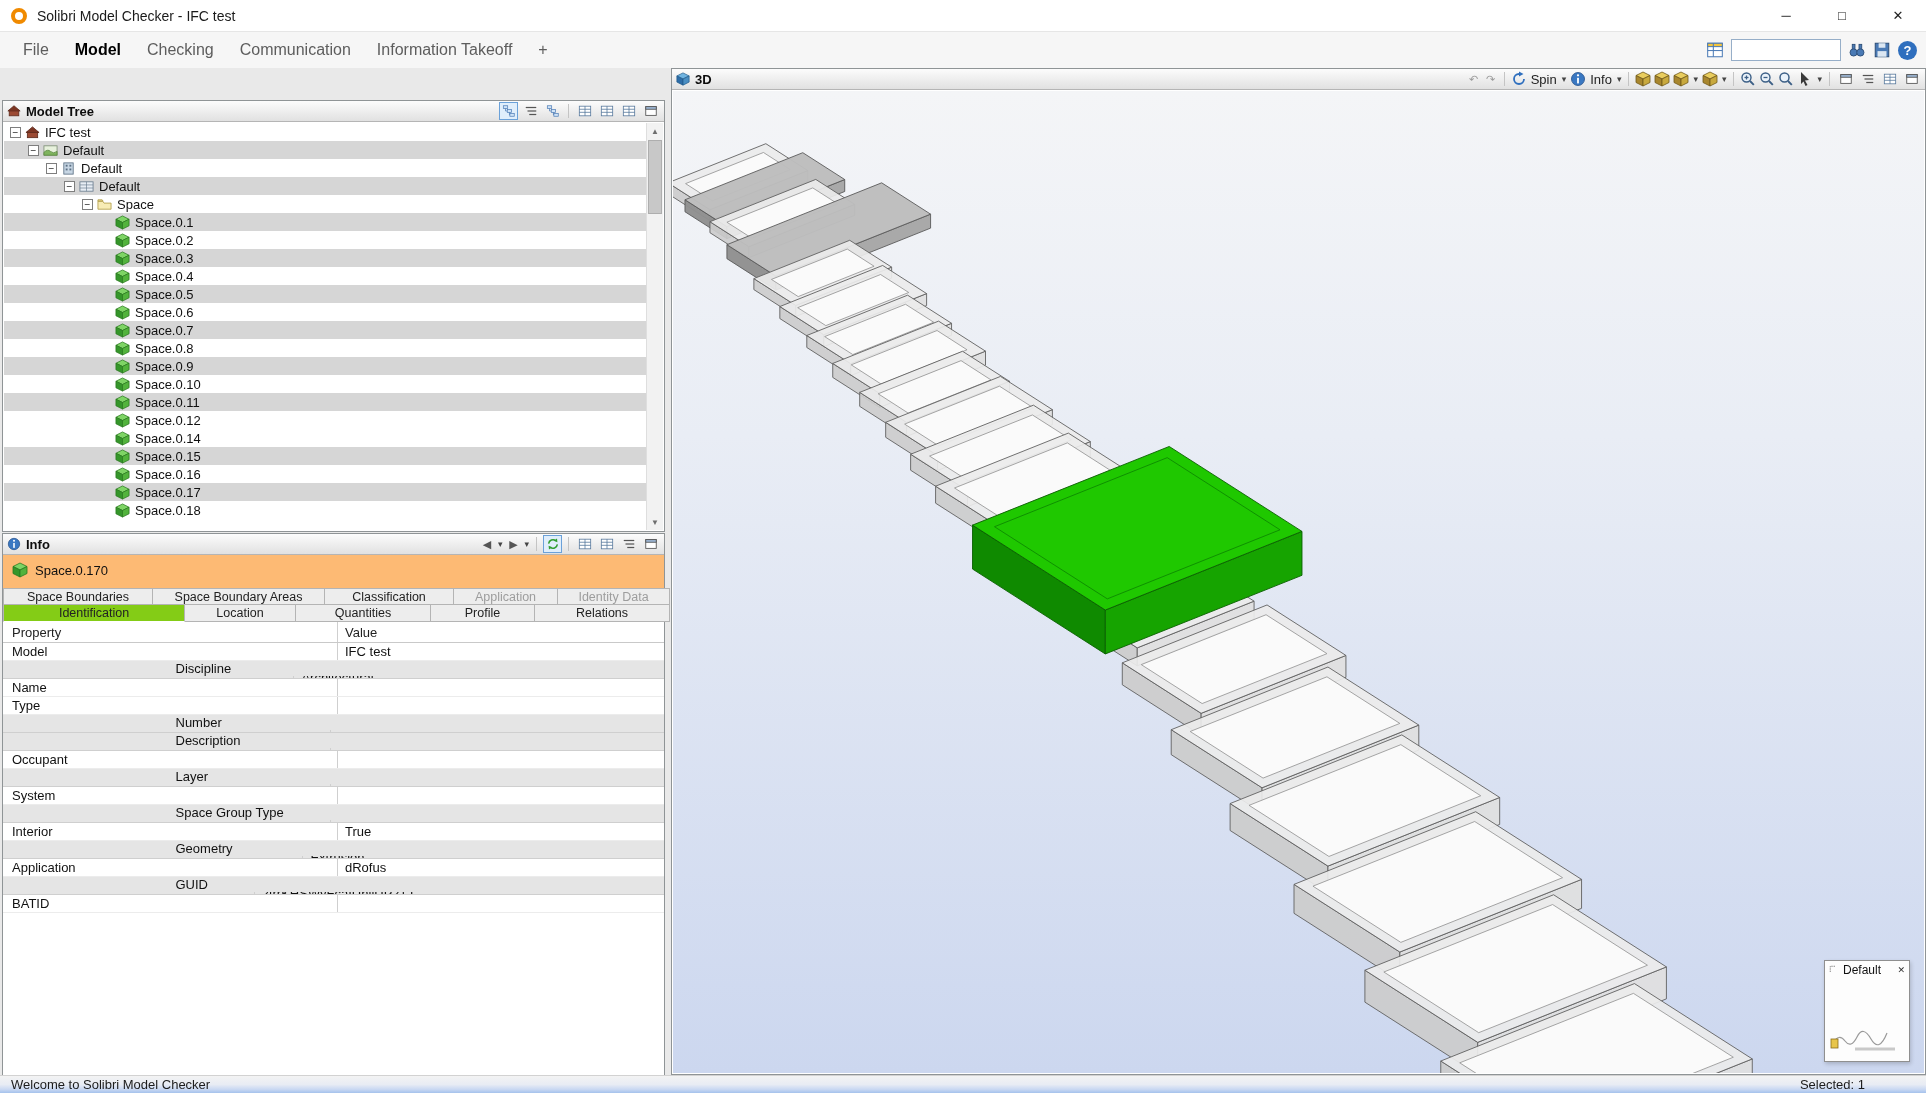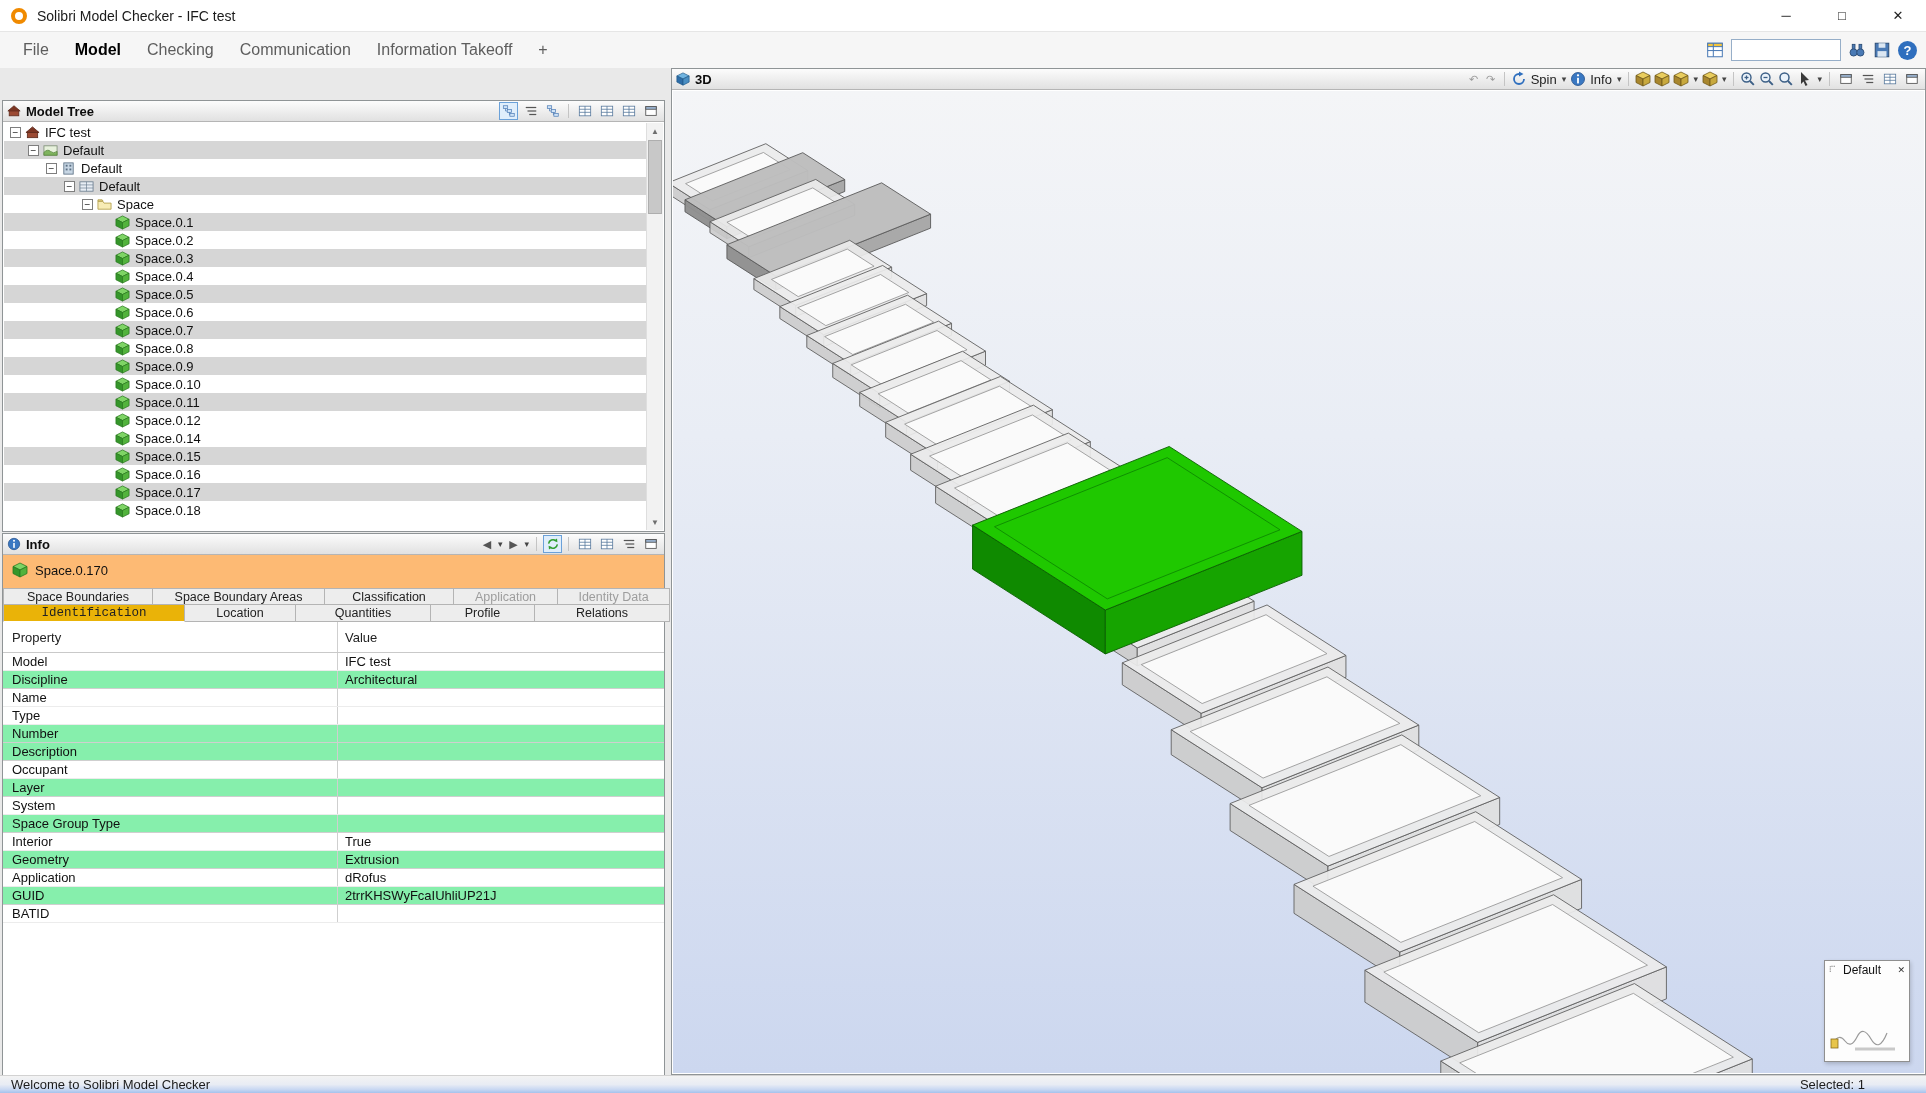--- a/index.html
+++ b/index.html
@@ -60,26 +60,26 @@
 
   
   .sel-block{background:#fdba74;padding:4px 0 7px 0;}
   .sel-row{height:22px;display:flex;align-items:center;gap:7px;padding:0 9px;}
   .sel-label{font-size:13px;color:#111;}
   .tabs{display:flex;height:17px;background:#ededed;}
   .tab{flex:none;display:flex;align-items:center;justify-content:center;font-size:12.5px;color:#222;background:#ededed;border:1px solid #b4b4b4;border-left:none;white-space:nowrap;overflow:hidden;}
   .tabs .tab:first-child{border-left:1px solid #b4b4b4;}
   .tabs.row2 .tab{border-top:none;}
   .tab.disabled{color:#9d9d9d;}
-  .tab.active{background:#eab308;border-bottom-color:#fff;font-family:Liberation Mono, monospace;}
-  .pt-header{height:31px;display:flex;align-items:center;font-size:13px;color:#222;background:#fff;border-bottom:1px solid #c9c9c9;}
+  .tab.active{background:#84cc16;border-bottom-color:#fff;}
+  .pt-header{height:21px;display:flex;align-items:center;font-size:13px;color:#222;background:#fff;border-bottom:1px solid #c9c9c9;}
   .cell-prop{flex:none;width:334px;padding-left:9px;overflow:hidden;white-space:nowrap;}
   .cell-val{flex:1;padding-left:7px;border-left:1px solid #cfcfcf;height:100%;display:flex;align-items:center;overflow:hidden;white-space:nowrap;}
   .pt-row{height:18px;display:flex;align-items:center;font-size:13px;color:#111;border-bottom:1px solid #ececec;}
-  .pt-row.stripe{background:#86efac;border-bottom-color:#cfcfcf;}
+  .pt-row.stripe{background:#e5e5e5;border-bottom-color:#cfcfcf;flex-direction:column;}
 
   
   .view3d{position:absolute;left:671px;top:0;right:0;height:100%;background:#fff;border:1px solid #8f9496;}
   .viewport{position:absolute;top:22px;left:1px;right:1px;bottom:1px;background:linear-gradient(180deg,#f4f5f7 0%,#e9edf5 35%,#ccd7ef 100%);overflow:hidden;}
   .viewport > svg.scene{position:absolute;inset:0;width:100%;height:100%;}
   .mini-panel{position:absolute;right:14px;bottom:11px;width:86px;height:102px;background:#fdfdfd;border:1px solid #8f8f8f;box-shadow:1px 2px 4px rgba(0,0,0,.18);}
   .mini-title{height:17px;display:flex;align-items:center;gap:4px;padding:0 4px;font-size:12px;color:#111;}
   .mini-close{margin-left:auto;font-size:9px;color:#333;}
   .mini-body{position:absolute;left:0;right:0;bottom:0;top:17px;}
   .mini-graphic{position:absolute;left:2px;bottom:2px;width:80px;height:60px;}

